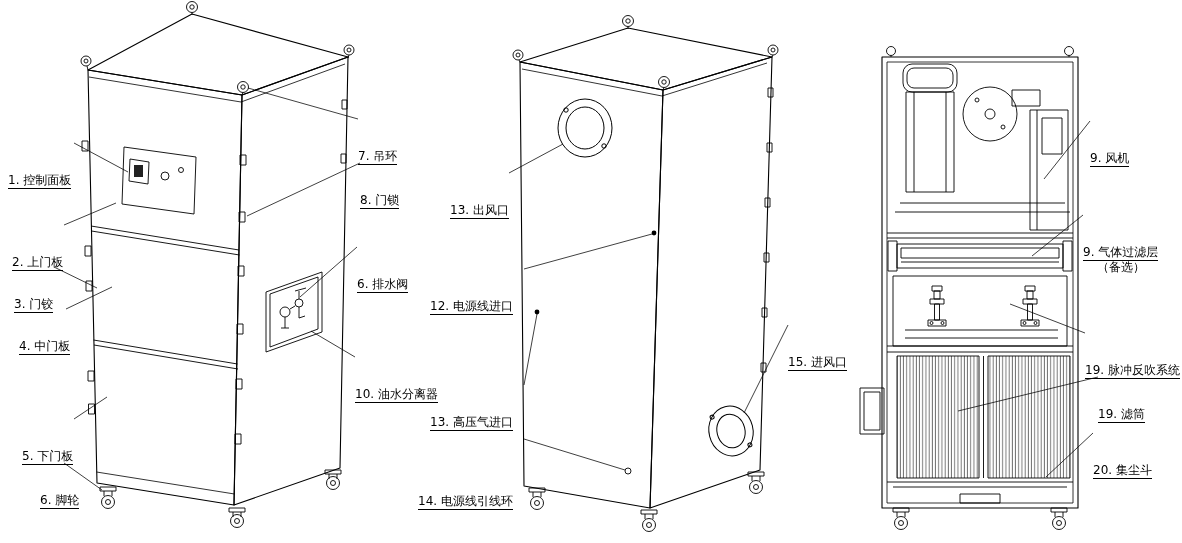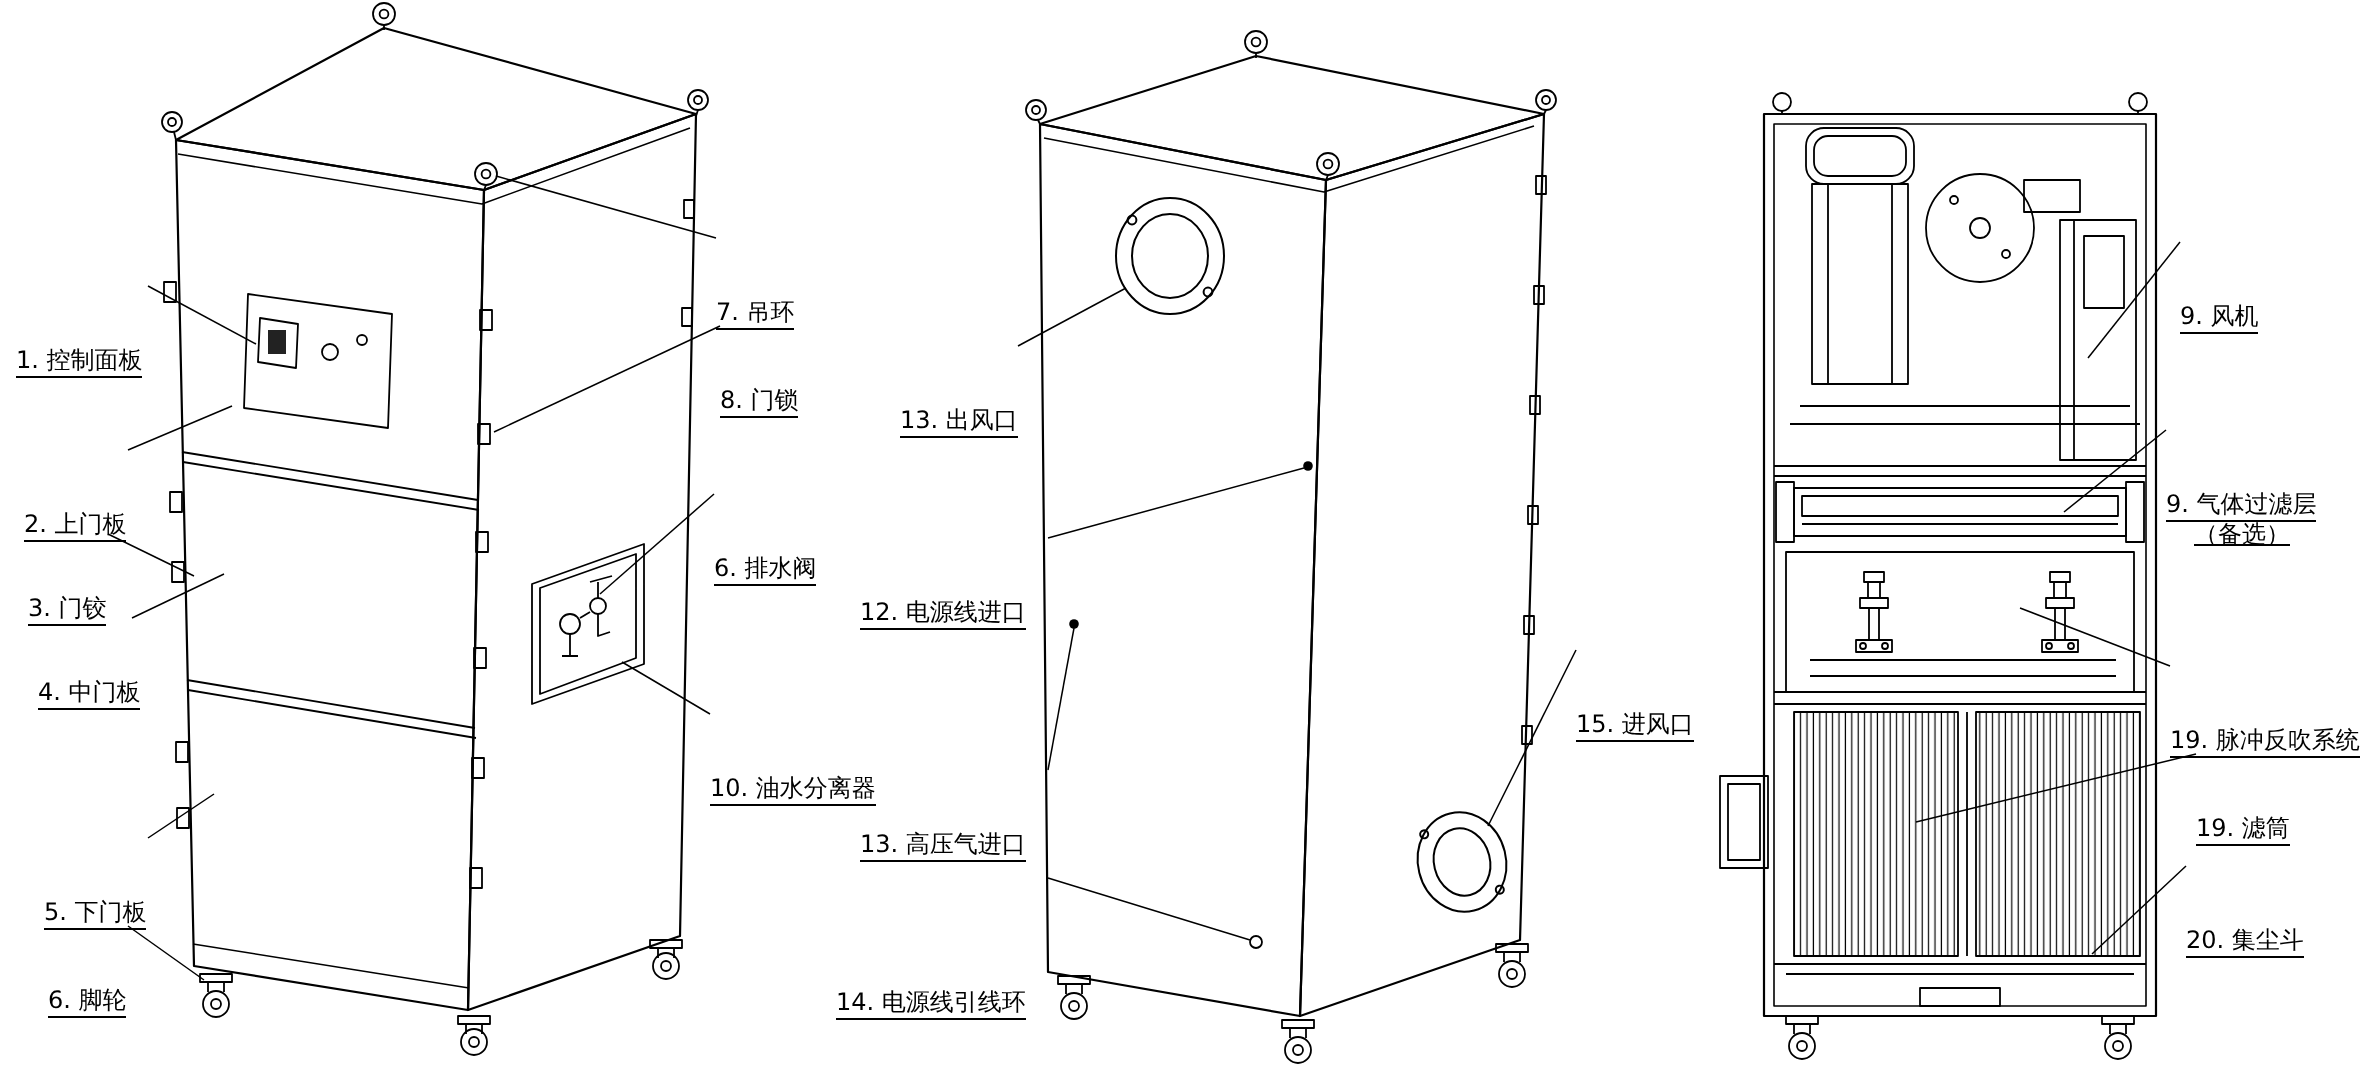--- a/index.html
+++ b/index.html
@@ -7,21 +7,21 @@
     width:1182px;height:543px;position:relative;background:#fff;
     font-family:"DejaVu Sans","Liberation Sans",sans-serif;
     overflow:hidden;color:#000;
   }
   .canvas{position:absolute;inset:0;}
   svg{position:absolute;left:0;top:0;display:block;}
   .callout{
     position:absolute;font-size:12px;line-height:15px;white-space:nowrap;margin-top:45px;
   }
   .callout .t{border-bottom:1px solid #000;padding-bottom:1px;}
-  .callout .s{display:block;padding-left:14px;border:none;text-decoration:underline;}
+  .callout .s{display:block;padding-left:14px;border:none;}
 </style>
 </head>
 <body>
 
 <div class="canvas">
 
 <svg width="1182" height="543" viewBox="0 0 1182 543">
   <defs>
     <pattern id="vhatch" width="3.2" height="8" patternUnits="userSpaceOnUse">
       <line x1="1.1" y1="0" x2="1.1" y2="8" stroke="#000" stroke-width="0.6"></line>
@@ -256,21 +256,21 @@
     <path d="M1098,377 L958,411"></path>
     <path d="M1093,433 L1046,477"></path>
   </g>
 </svg>
 
 <div class="callout" style="left:8px;top:128px"><span class="t">1. 控制面板</span></div>
 <div class="callout" style="left:12px;top:210px"><span class="t">2. 上门板</span></div>
 <div class="callout" style="left:14px;top:252px"><span class="t">3. 门铰</span></div>
 <div class="callout" style="left:19px;top:294px"><span class="t">4. 中门板</span></div>
 <div class="callout" style="left:22px;top:404px"><span class="t">5. 下门板</span></div>
-<div class="callout" style="left:24px;top:448px"><span class="t">6. 脚轮</span></div>
+<div class="callout" style="left:40px;top:448px"><span class="t">6. 脚轮</span></div>
 <div class="callout" style="left:358px;top:104px"><span class="t">7. 吊环</span></div>
 <div class="callout" style="left:360px;top:148px"><span class="t">8. 门锁</span></div>
 <div class="callout" style="left:357px;top:232px"><span class="t">6. 排水阀</span></div>
 <div class="callout" style="left:355px;top:342px"><span class="t">10. 油水分离器</span></div>
 <div class="callout" style="left:450px;top:158px"><span class="t">13. 出风口</span></div>
 <div class="callout" style="left:430px;top:254px"><span class="t">12. 电源线进口</span></div>
 <div class="callout" style="left:430px;top:370px"><span class="t">13. 高压气进口</span></div>
 <div class="callout" style="left:418px;top:449px"><span class="t">14. 电源线引线环</span></div>
 <div class="callout" style="left:788px;top:310px"><span class="t">15. 进风口</span></div>
 <div class="callout" style="left:1090px;top:106px"><span class="t">9. 风机</span></div>

